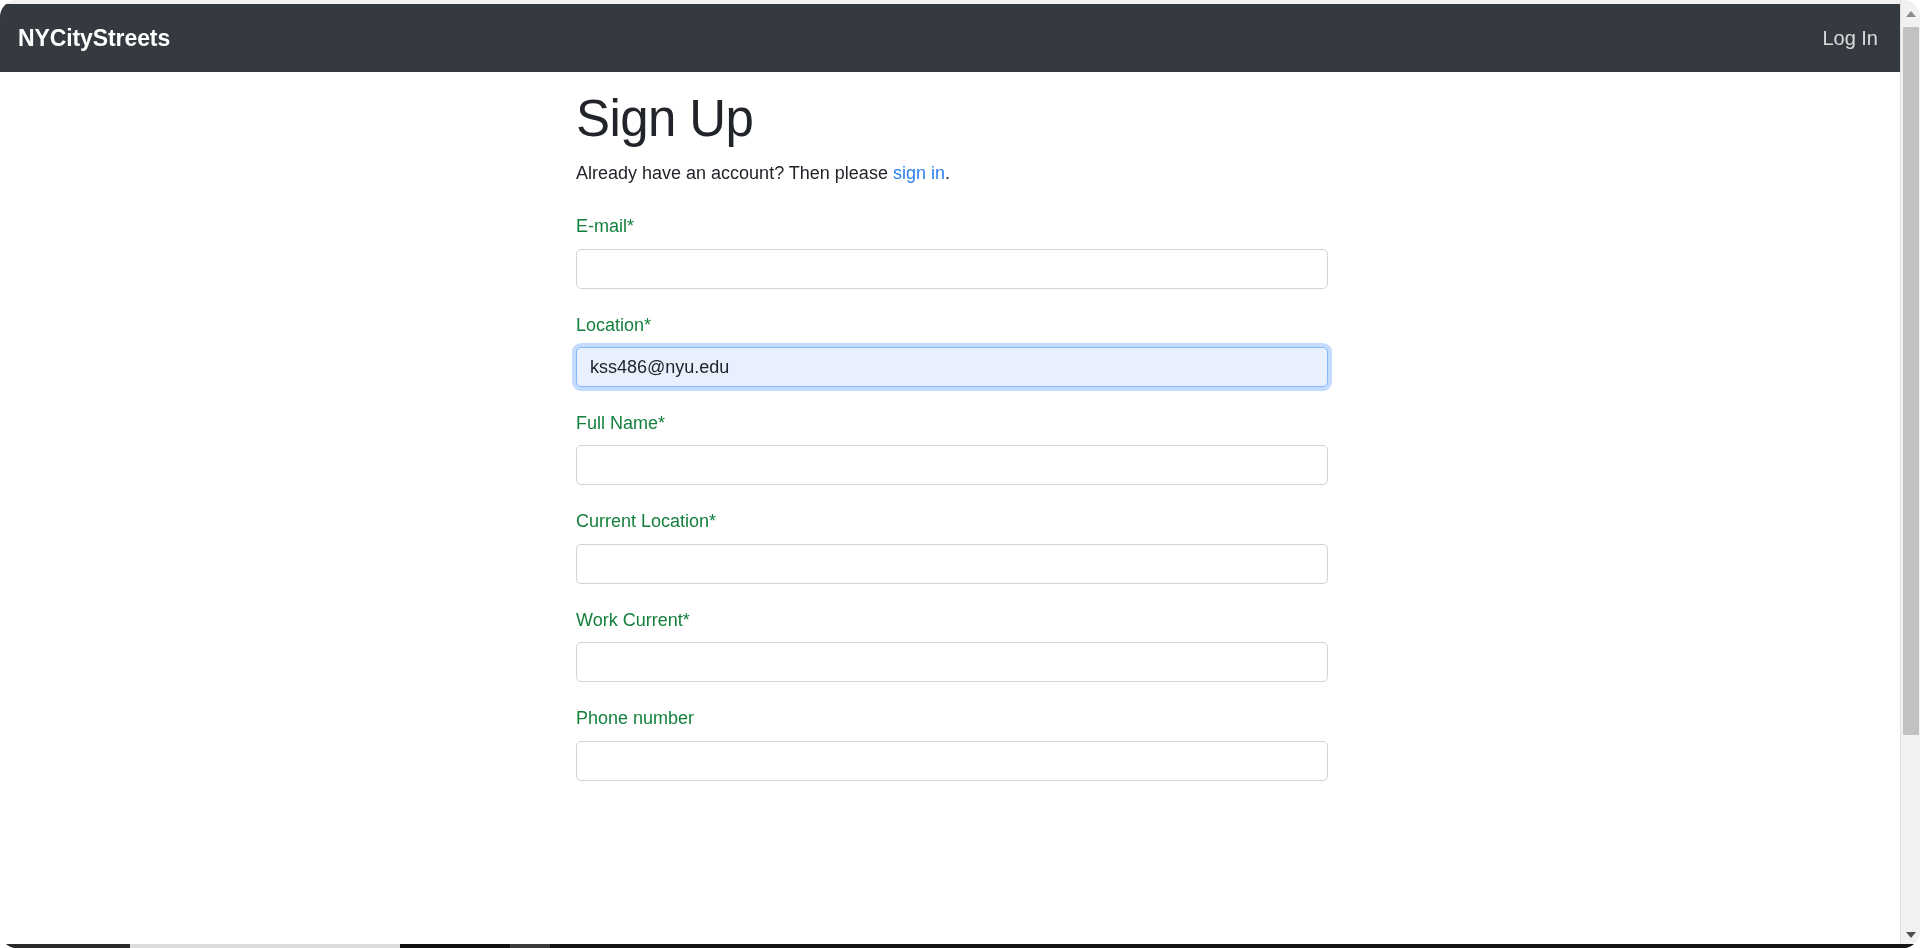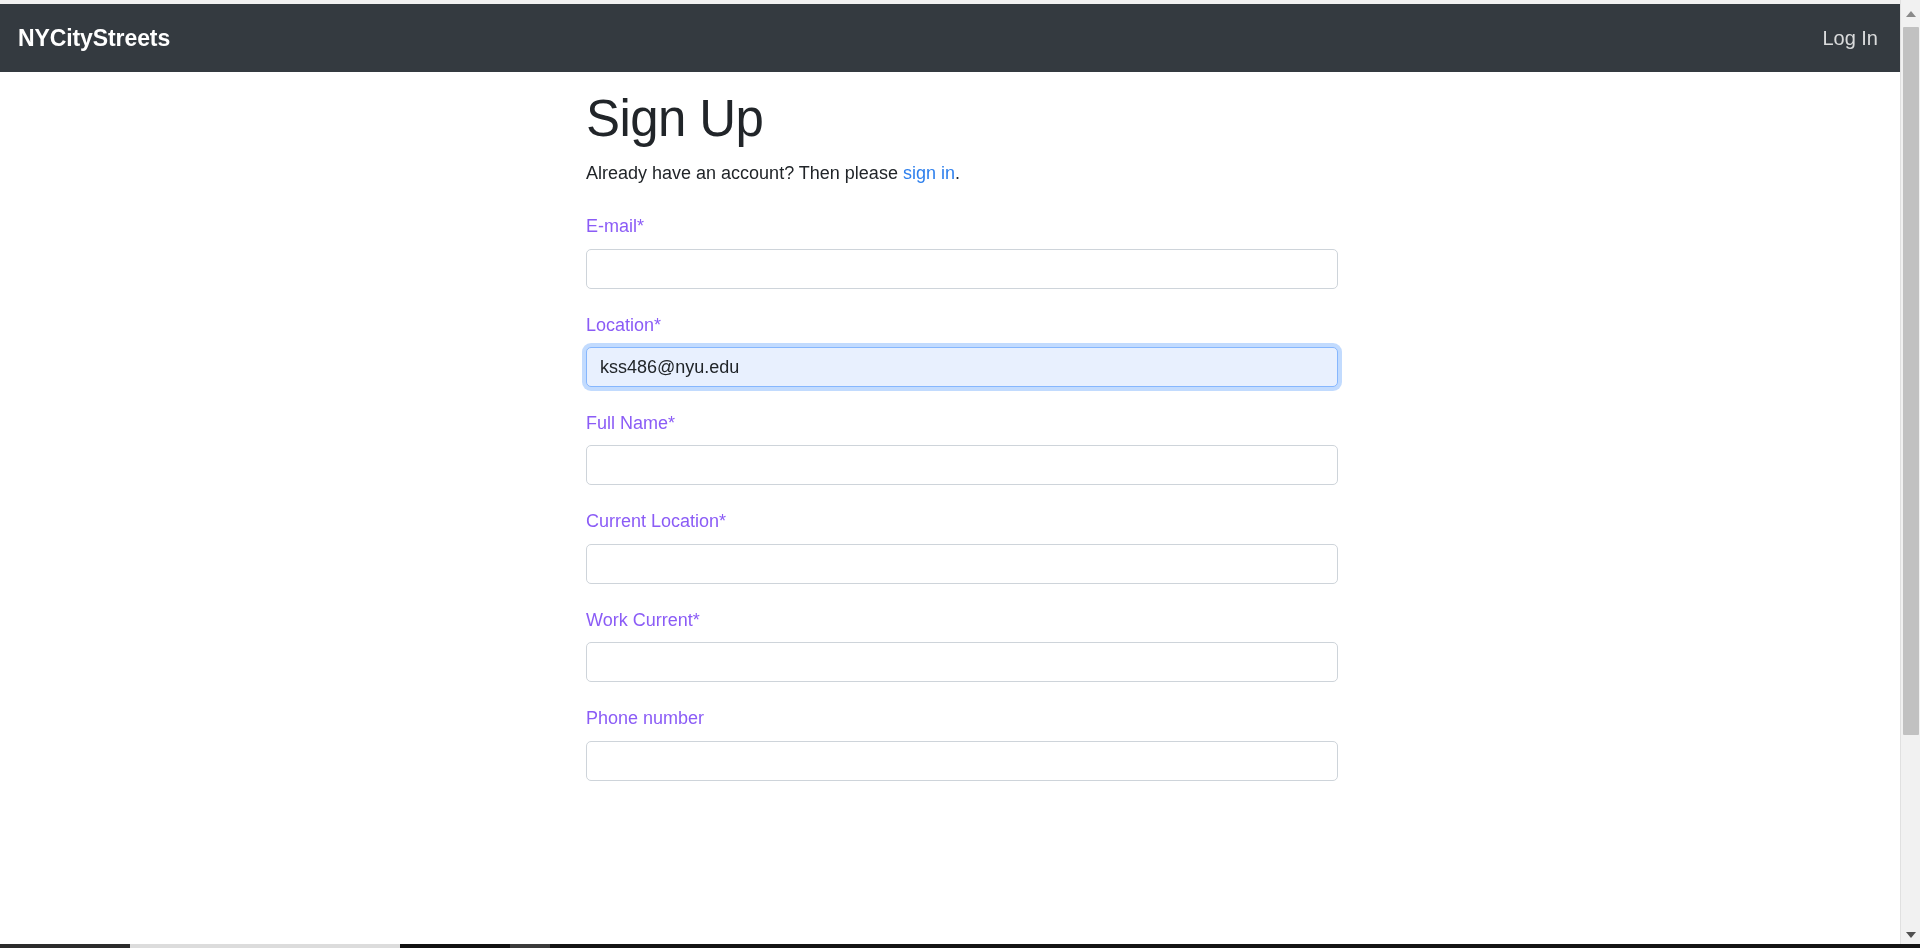--- a/index.html
+++ b/index.html
@@ -9,20 +9,21 @@
     overflow: hidden;
     font-family: "Liberation Sans", sans-serif;
     background: #ffffff;
   }
   #viewport {
     position: relative;
     width: 1920px;
     height: 948px;
     background: #ffffff;
     overflow: hidden;
+    border-radius: 17px;
   }
 
   
   .top-sliver {
     position: absolute;
     top: 0; left: 0;
     width: 1920px; height: 4px;
     background: #f1f1f1;
   }
 
@@ -51,21 +52,21 @@
     color: rgba(255,255,255,0.82);
     font-size: 20px;
     text-decoration: none;
     cursor: pointer;
     line-height: 1;
   }
 
   
   .content {
     position: absolute;
-    top: 72px; left: 12px;
+    top: 72px; left: 2px;
     width: 1724px;
     height: 853px;
     background: #ffffff;
   }
   .container {
     position: absolute;
     left: 574px;
     top: 18px;
     width: 752px;
   }
@@ -87,21 +88,21 @@
     color: #2f80ed;
     text-decoration: none;
     cursor: pointer;
   }
 
   
   .field { margin-bottom: 25px; }
   .field-label {
     display: block;
     font-size: 18px;
-    color: #8b5cf6;
+    color: #15803d;
     margin-bottom: 10px;
     line-height: 1.3;
   }
   .field-input {
     display: block;
     width: 752px;
     height: 40px;
     border: 1px solid #ced4da;
     border-radius: 5px;
     background: #ffffff;

